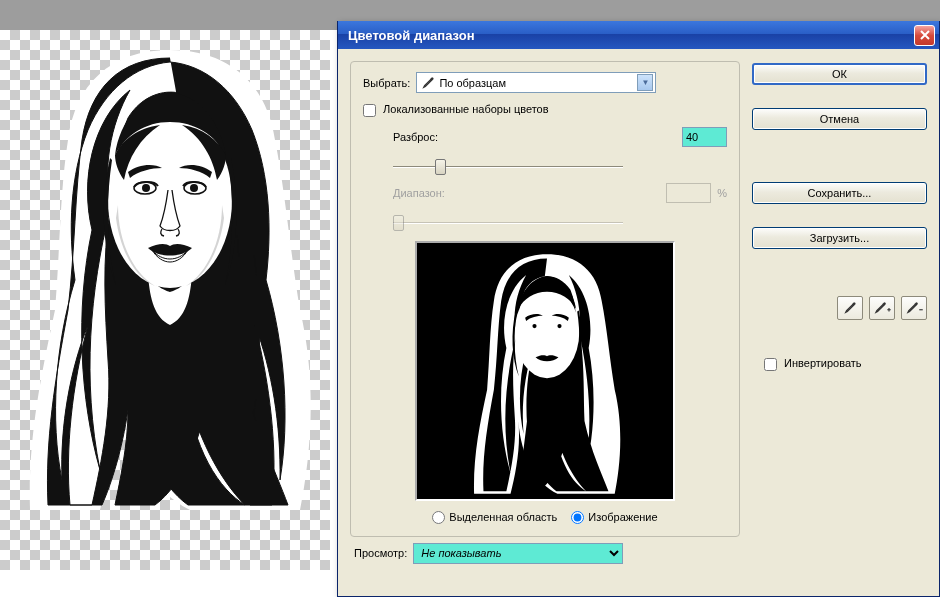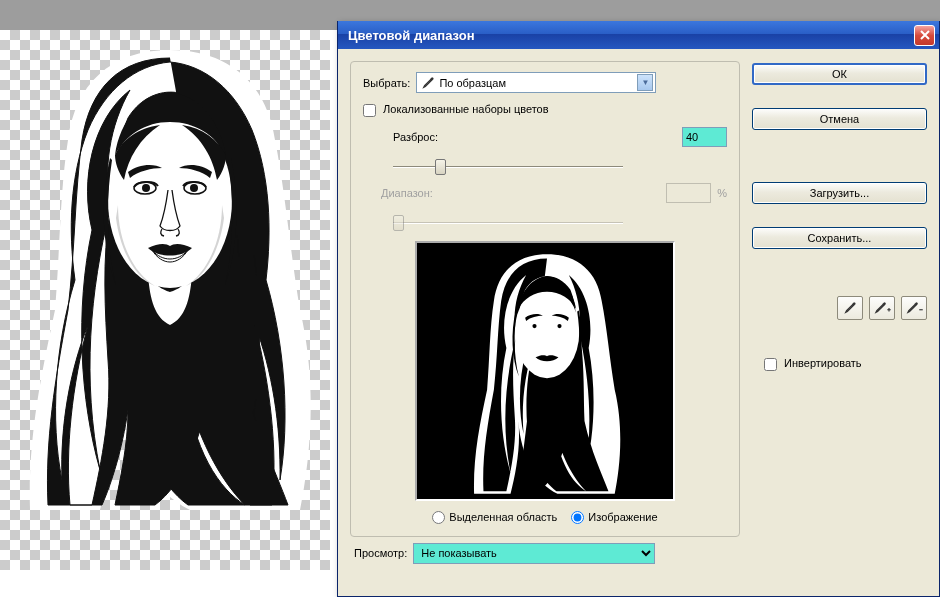--- a/index.html
+++ b/index.html
@@ -188,21 +188,21 @@
   }
   .radio-row label { display:flex; align-items:center; cursor:pointer; }
   
   .bottom-row {
     display: flex;
     align-items: center;
     gap: 6px;
     margin-top: 6px;
     padding-left: 4px;
   }
-  .preview-select { width: 242px; }
+  .preview-select { width: 210px; font-style: italic; }
   
   
   .btn {
     height: 22px;
     border: 1px solid #003c74;
     border-radius: 3px;
     background: linear-gradient(#fdfdfc, #eceade 45%, #e4e1d0);
     font-family: Tahoma, Arial, sans-serif;
     font-size: 11px;
     cursor: pointer;
@@ -306,21 +306,21 @@
         </div>
         <div class="row" style="margin-left:30px;">
           <label style="width:80px">Разброс:</label>
           <div style="flex:1"></div>
           <input type="text" class="num-input" value="40" style="">
         </div>
         <div class="slider-wrap">
           <div class="slider-track"></div>
           <div class="slider-thumb"></div>
         </div>
-        <div class="row disabled" style="margin-left:18px;">
+        <div class="row disabled" style="margin-left:30px;">
           <label style="width:80px" class="disabled">Диапазон:</label>
           <div style="flex:1"></div>
           <input type="text" class="num-input disabled" disabled="" value="" style="">
           <span class="disabled">%</span>
         </div>
         <div class="slider-wrap disabled">
           <div class="slider-track"></div>
           <div class="slider-thumb" style="left:0"></div>
         </div>
 
@@ -356,22 +356,22 @@
         <select class="preview-select">
           <option>Не показывать</option>
         </select>
       </div>
     </div>
 
     <div class="right-panel">
       <button class="btn default">ОК</button>
       <button class="btn">Отмена</button>
       <div style="height:6px"></div>
+      <button class="btn">Сохранить...</button>
       <button class="btn">Загрузить...</button>
-      <button class="btn">Сохранить...</button>
 
       <div class="eyedroppers">
         <div class="tool-btn">
           <svg class="eyedrop-svg" viewBox="0 0 16 16">
             <path d="M12.5 1.5 a2 2 0 0 1 2 2 l-2 2 -2-2 z" fill="#333"></path>
             <path d="M11 4 l1 1 -7 7 -2 1 1-2 z" fill="none" stroke="#333" stroke-width="1.3"></path>
           </svg>
         </div>
         <div class="tool-btn">
           <svg width="18" height="14" viewBox="0 0 20 16">

